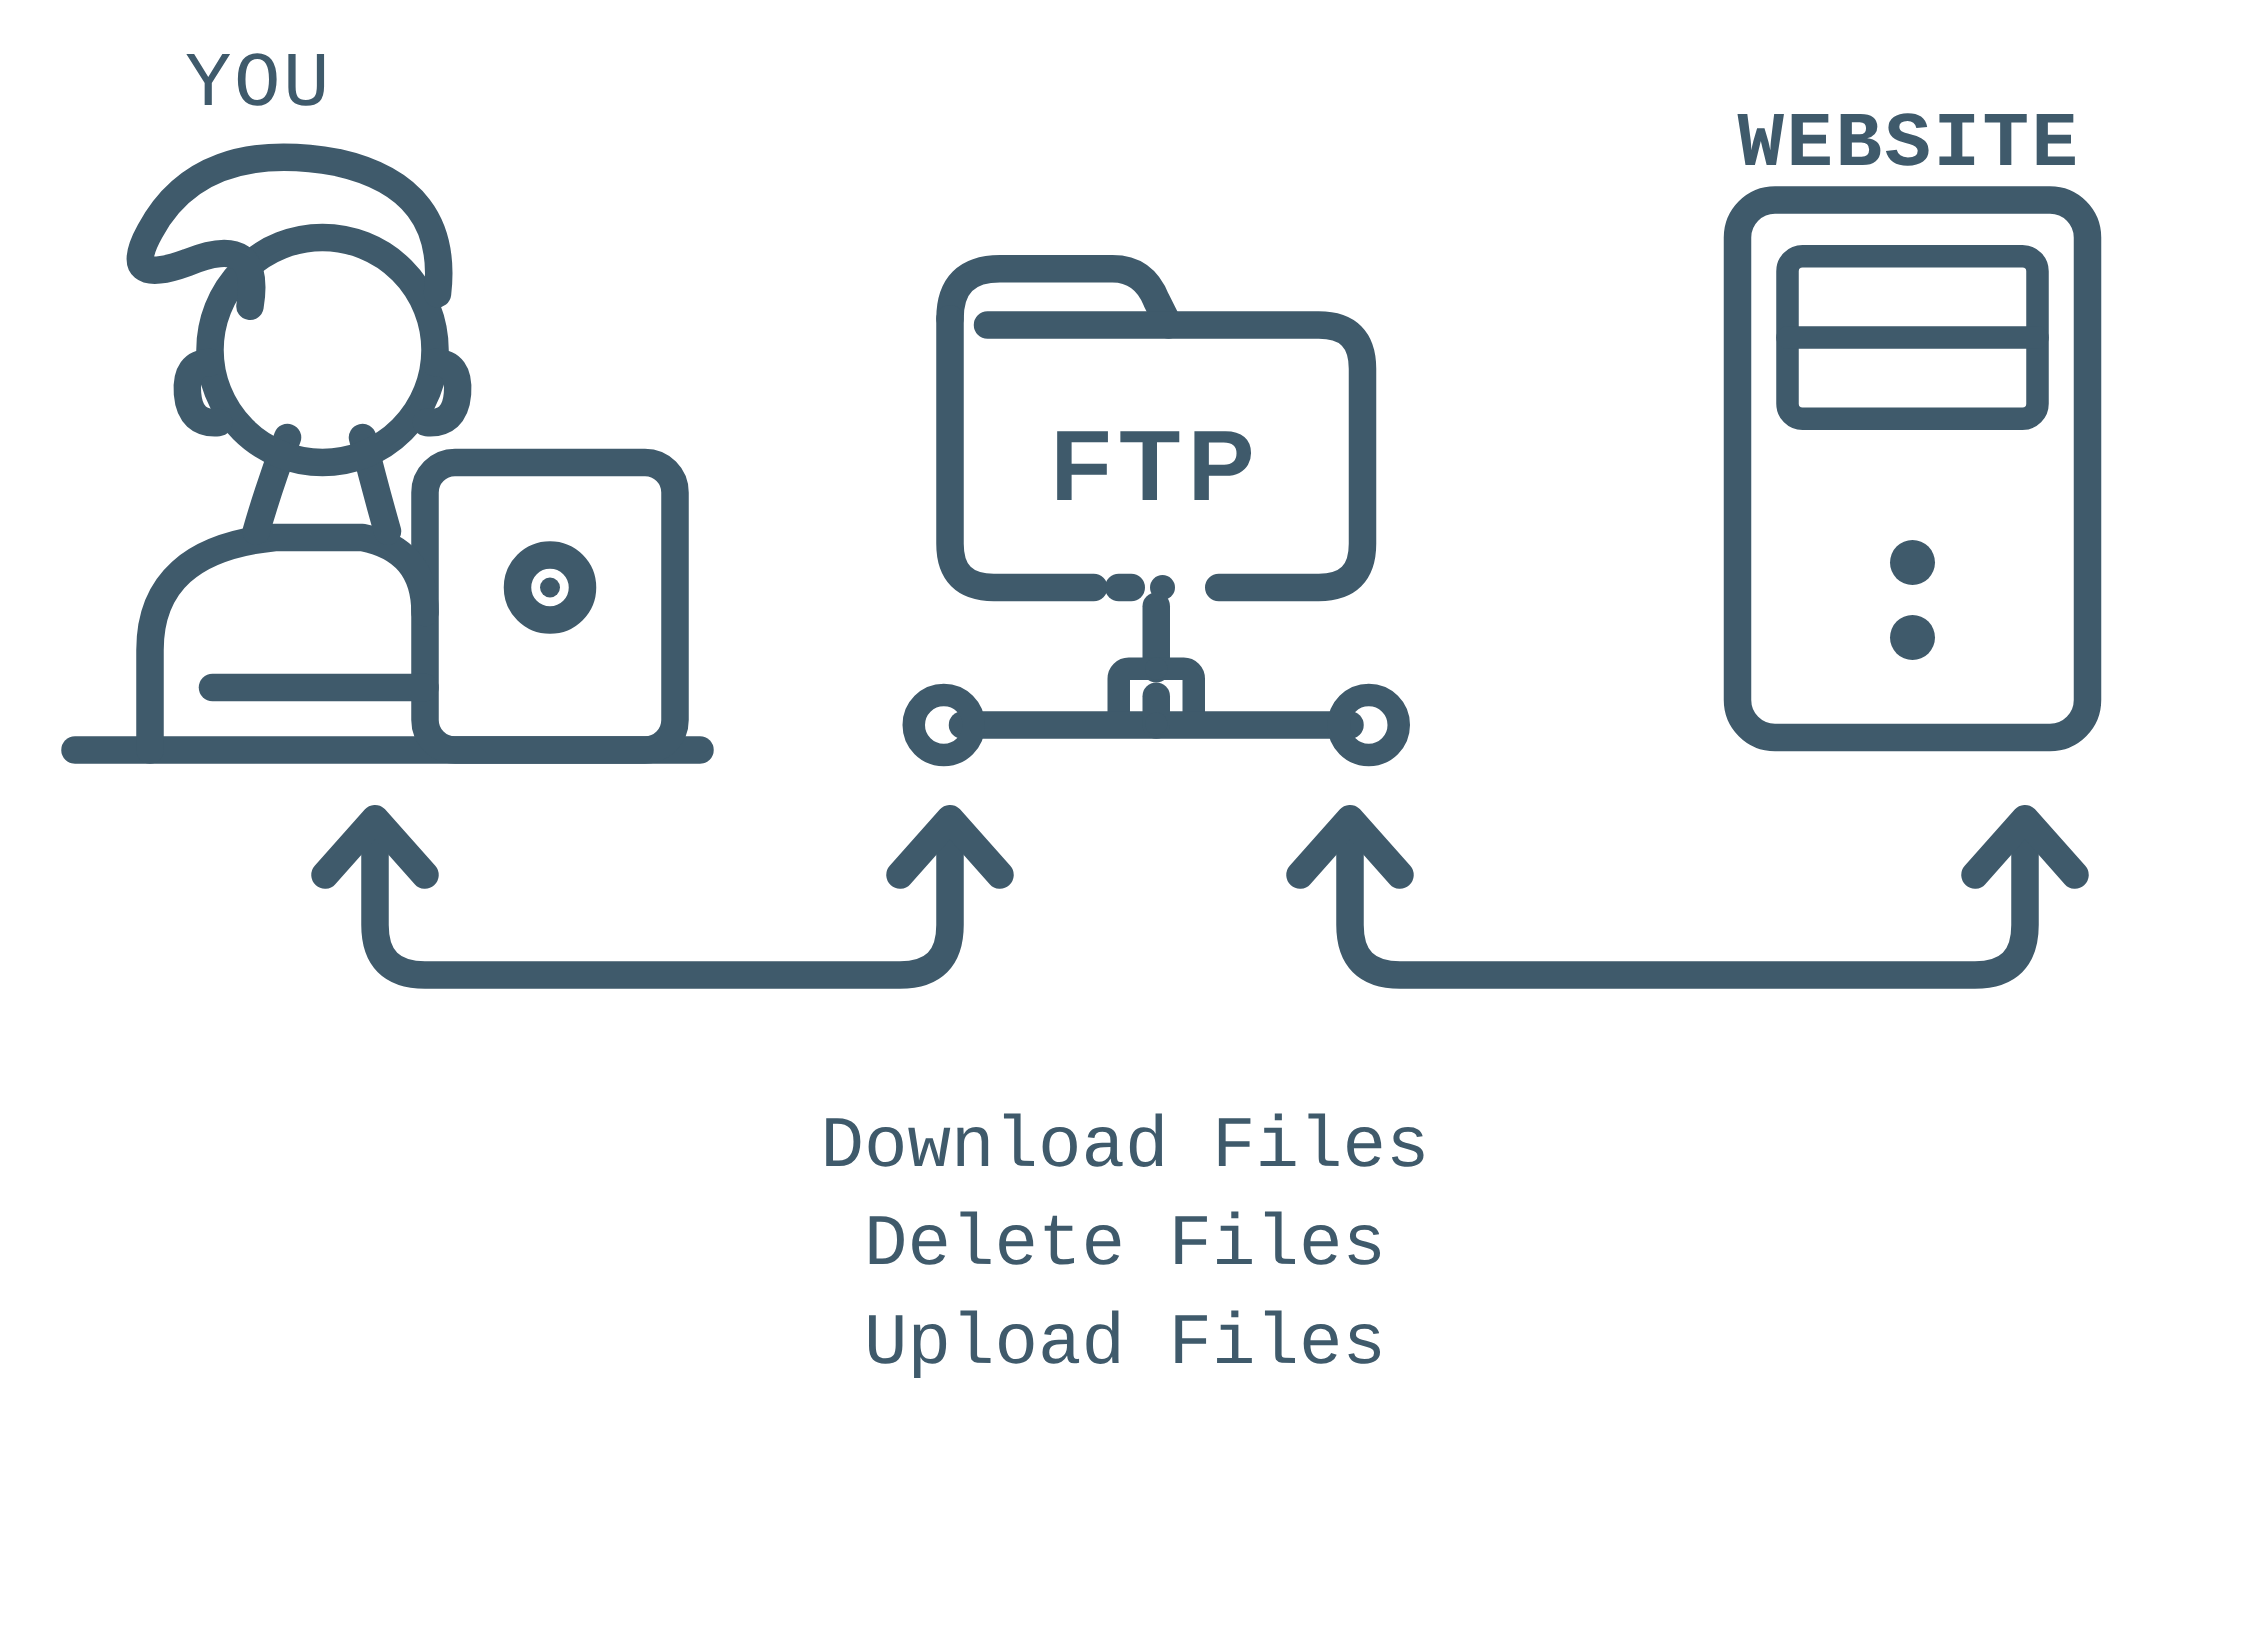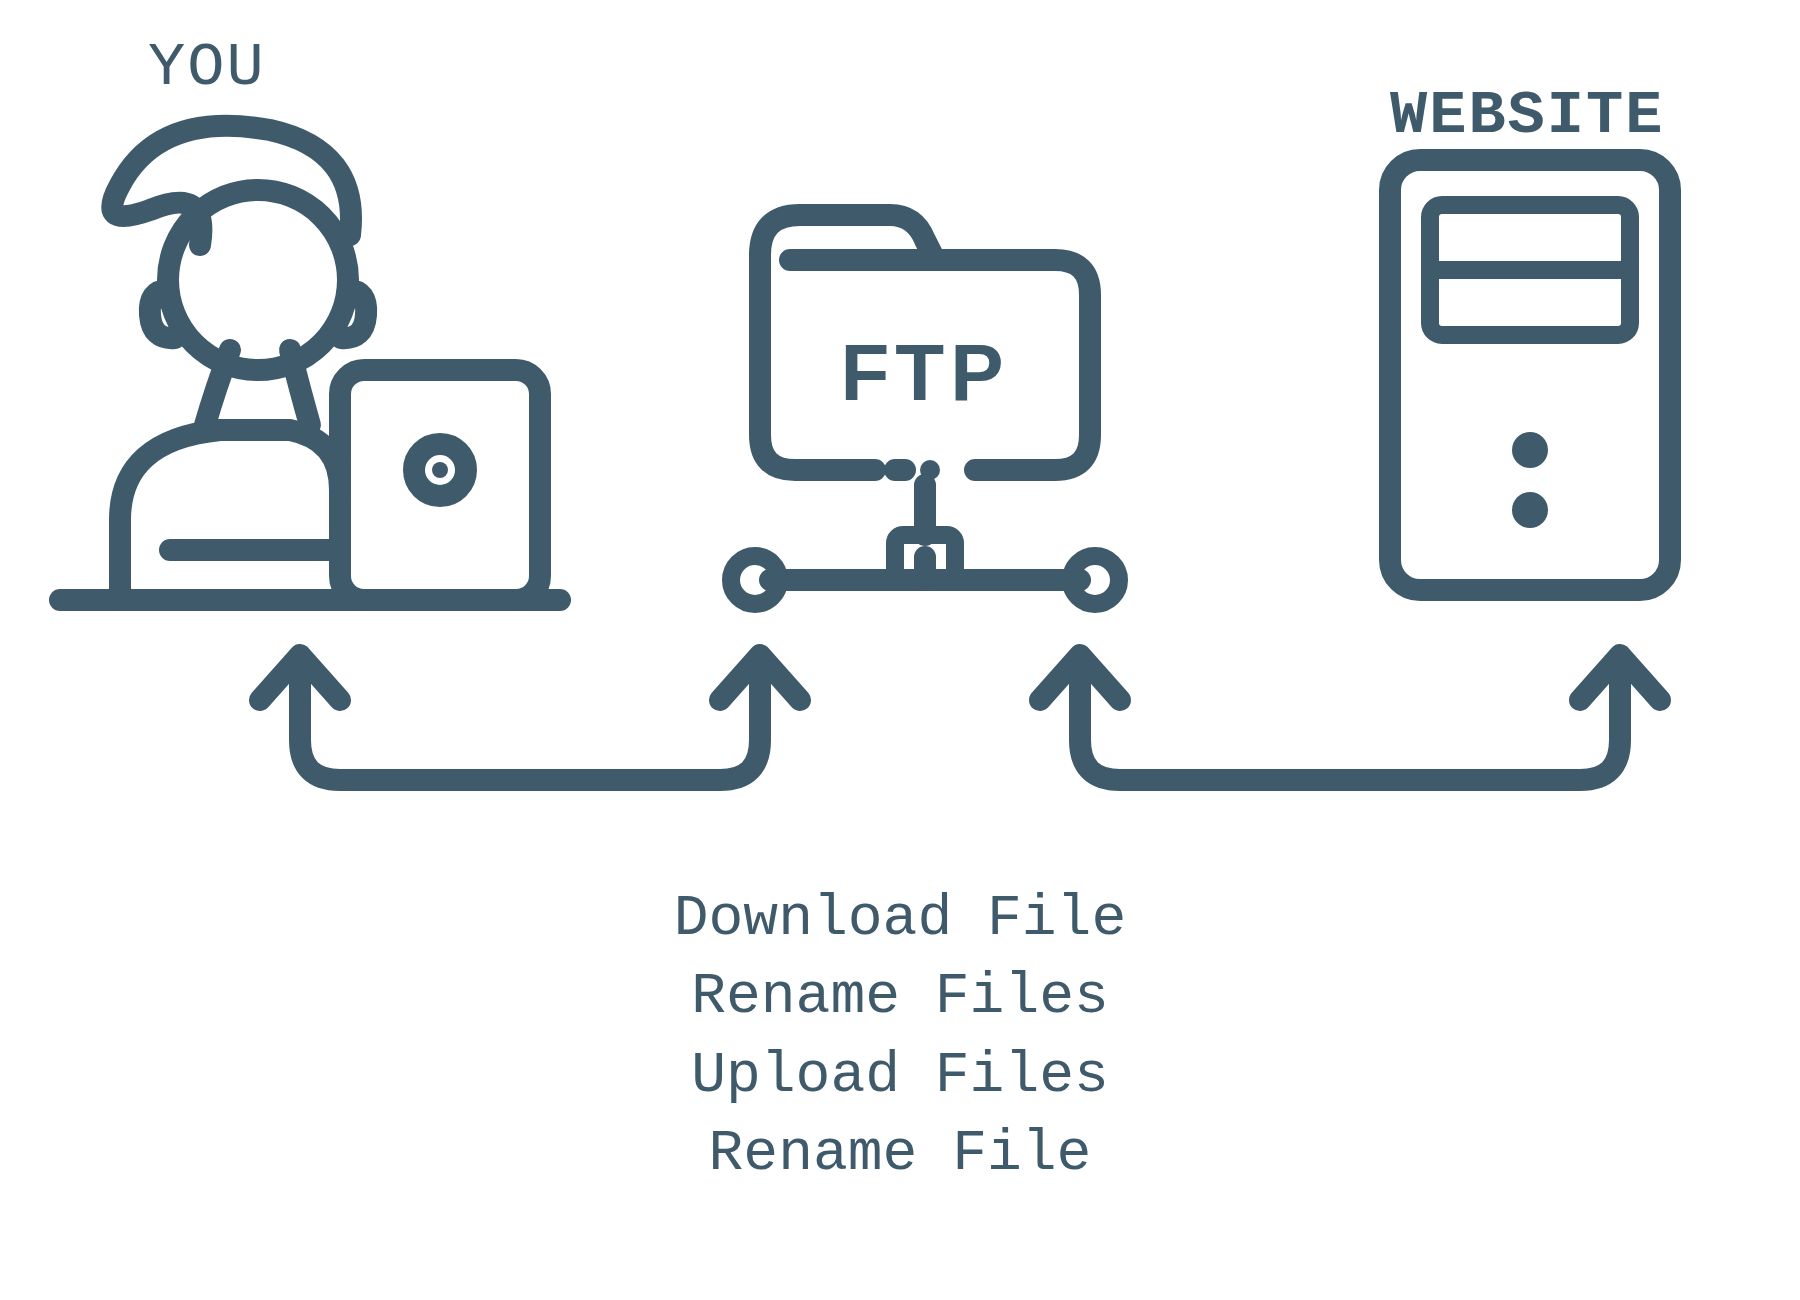--- a/index.html
+++ b/index.html
@@ -137,19 +137,18 @@
   <path class="stroke" d="M720 700 L760 655 L800 700"></path>
 
   <path class="stroke" d="M1080 680 L1080 740 Q1080 780 1120 780 L1580 780 Q1620 780 1620 740 L1620 680"></path>
 
   <path class="stroke" d="M1040 700 L1080 655 L1120 700"></path>
 
   <path class="stroke" d="M1580 700 L1620 655 L1660 700"></path>
 </svg>
 
 <div class="ops">
-  <div>Download File</div>
-  <div>Rename Files</div>
+  <div>Download Files</div>
+  <div>Delete Files</div>
   <div>Upload Files</div>
-  <div>Rename File</div>
 </div>
 
 </div>
 
 </body></html>

